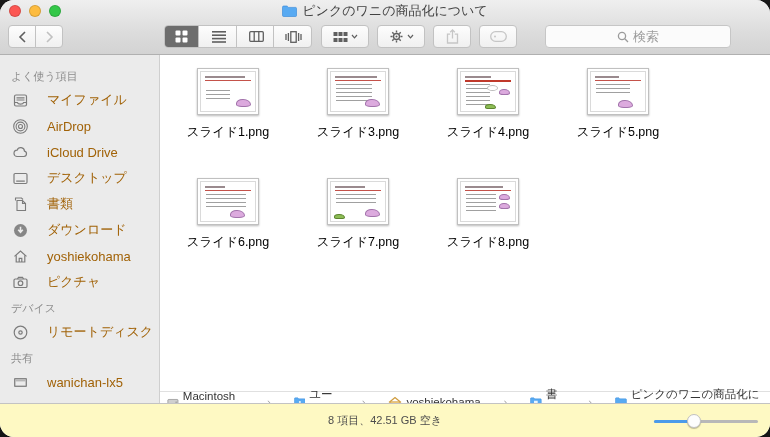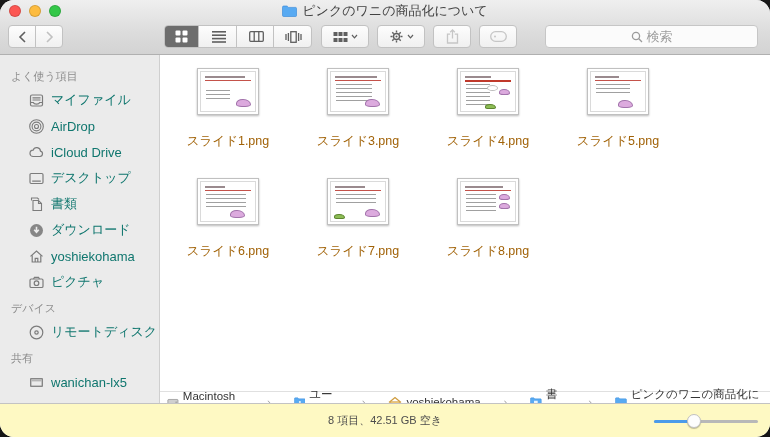--- a/index.html
+++ b/index.html
@@ -14,35 +14,35 @@
   .traffic{position:absolute;top:5px;left:9px;display:flex;gap:8px;}
   .light{width:12px;height:12px;border-radius:50%;border:0.5px solid rgba(0,0,0,.15);}
   .title-wrap{height:22px;display:flex;align-items:center;justify-content:center;gap:5px;
     font-size:13px;color:#414141;}
   .toolbar{position:relative;height:33px;}
   .tbtn{position:absolute;top:3px;height:23px;border:1px solid #c2c2c2;border-radius:4px;
     background:linear-gradient(#fdfdfd,#f0f0f0);display:flex;align-items:center;justify-content:center;gap:3px;}
   .seg{border-right:1px solid #c2c2c2;height:100%;display:flex;align-items:center;justify-content:center;}
   .seg:last-child{border-right:none;}
   .seg.sel{background:#6d6d6d;border-radius:3px 0 0 3px;}
-  .searchfield{position:absolute;top:3px;left:545px;width:213px;height:23px;border:1px solid #c6c6c6;
+  .searchfield{position:absolute;top:3px;left:545px;width:186px;height:23px;border:1px solid #c6c6c6;
     border-radius:4px;background:#fbfbfb;display:flex;align-items:center;justify-content:center;gap:4px;}
   .searchfield .ph{font-size:13px;color:#9b9b9b;}
 
   
   .main{position:absolute;top:55px;left:0;right:0;bottom:25px;display:flex;}
   .sidebar{width:160px;background:#ebebeb;border-right:1px solid #cfcfcf;padding-top:8px;overflow:hidden;flex:none;}
   .sb-header{font-size:11px;color:#8b8b8b;padding:6px 0 3px 11px;}
-  .sb-item{display:flex;align-items:center;gap:6px;height:26px;padding-left:28px;font-size:13px;color:#0f766e;cursor:default;}
+  .sb-item{display:flex;align-items:center;gap:18px;height:26px;padding-left:12px;font-size:13px;color:#a16207;cursor:default;}
   .sb-item svg{flex:none;}
   .content{flex:1;background:#fff;position:relative;display:flex;flex-direction:column;}
   .files{flex:1;display:grid;grid-template-columns:repeat(4,130px);align-content:start;
     padding:13px 0 0 3px;row-gap:9px;}
   .file{display:flex;flex-direction:column;align-items:center;height:101px;}
-  .fname{margin-top:18px;font-size:12.5px;color:#a16207;}
+  .fname{margin-top:9px;font-size:12.5px;color:#000000;}
 
   
   .thumb{width:62px;height:47px;background:#fff;border:1px solid #c0c0c0;box-shadow:0 1px 2px rgba(0,0,0,.28);
     padding:2px;}
   .mini{position:relative;width:100%;height:100%;border:1px solid #dadada;background:#fff;}
   .mini i{position:absolute;display:block;}
   .m-title{left:4px;top:4px;width:34px;height:2px;background:#9a8a8e;}
   .m-rule{left:4px;top:8px;width:46px;height:1px;background:#c4524a;}
   .m-rule.thick{height:2px;background:#c0392b;}
   .m-lines{left:5px;top:12px;width:32px;height:17px;

